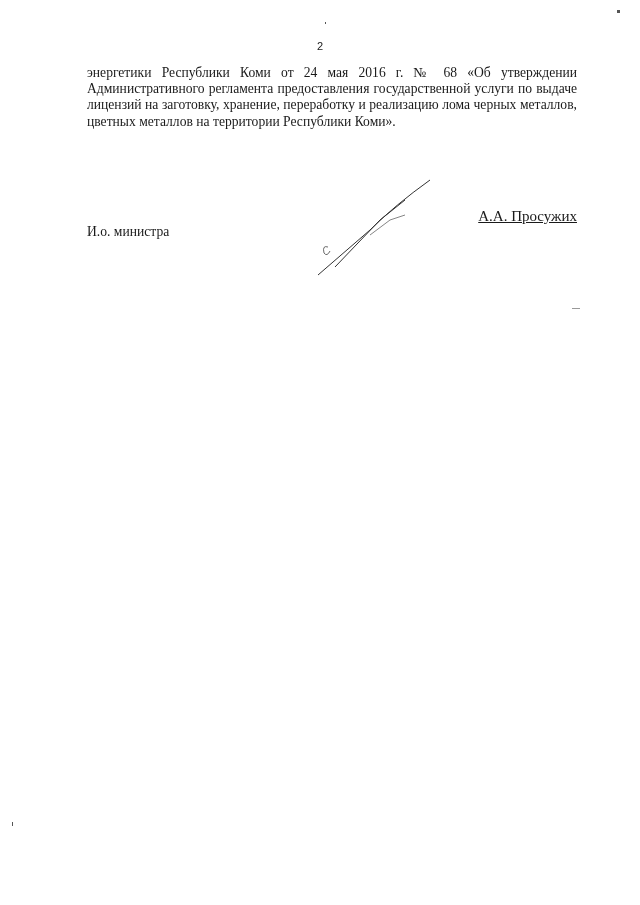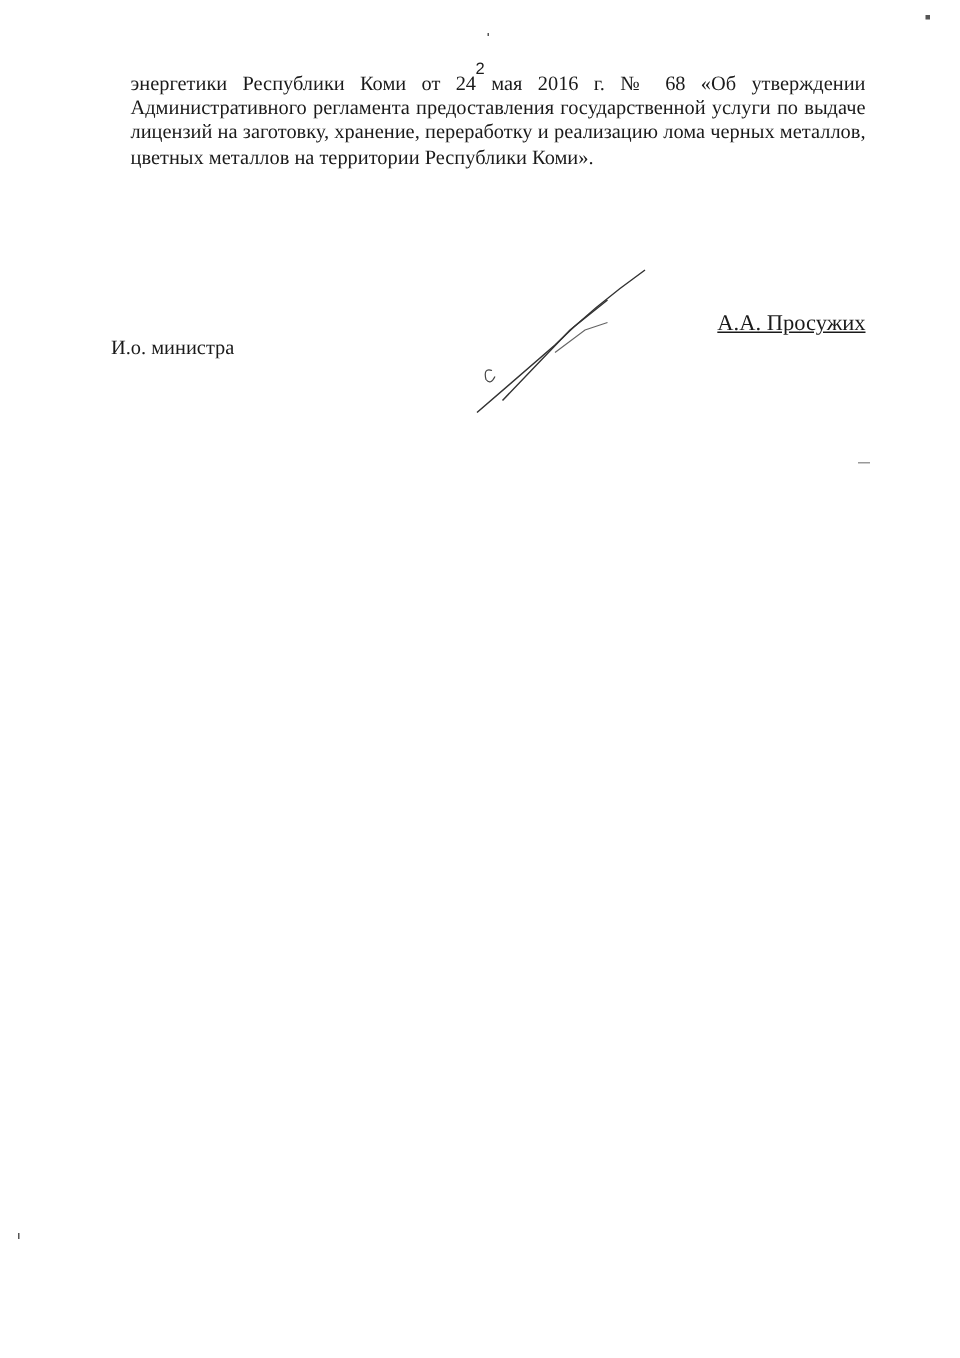--- a/index.html
+++ b/index.html
@@ -1,25 +1,25 @@
 <!DOCTYPE html>
 <html><head>
   <meta charset="utf-8">
   <style>
     html, body { margin: 0; padding: 0; background: #ffffff; }
     body { width: 640px; height: 905px; position: relative; overflow: hidden;
            font-family: "Liberation Serif", serif; color: #1a1a1a; }
     .page-num { position: absolute; left: 0; width: 640px; top: 40px; text-align: center;
                 font-family: "Liberation Sans", sans-serif; font-size: 11px; }
-    .body-text { position: absolute; left: 87px; width: 490px; top: 48px;
+    .body-text { position: absolute; left: 87px; width: 490px; top: 65px;
                  font-size: 13.6px; line-height: 16.2px; text-align: justify; }
     .body-text p { margin: 0; }
     .indent { text-indent: 40px; }
     .num { display: inline-block; width: 30px; text-indent: 0; }
-    .sig-left { position: absolute; left: 74px; top: 224px; font-size: 13.6px; }
+    .sig-left { position: absolute; left: 87px; top: 224px; font-size: 13.6px; }
     .sig-right { position: absolute; right: 63px; top: 208px; font-size: 15px; text-decoration: underline; }
     .signature { position: absolute; left: 310px; top: 175px; width: 130px; height: 105px; }
     .mark { position: absolute; background: #555; }
   </style>
 </head>
 <body>
 
 <div>
   <div class="page-num">2</div>
 

